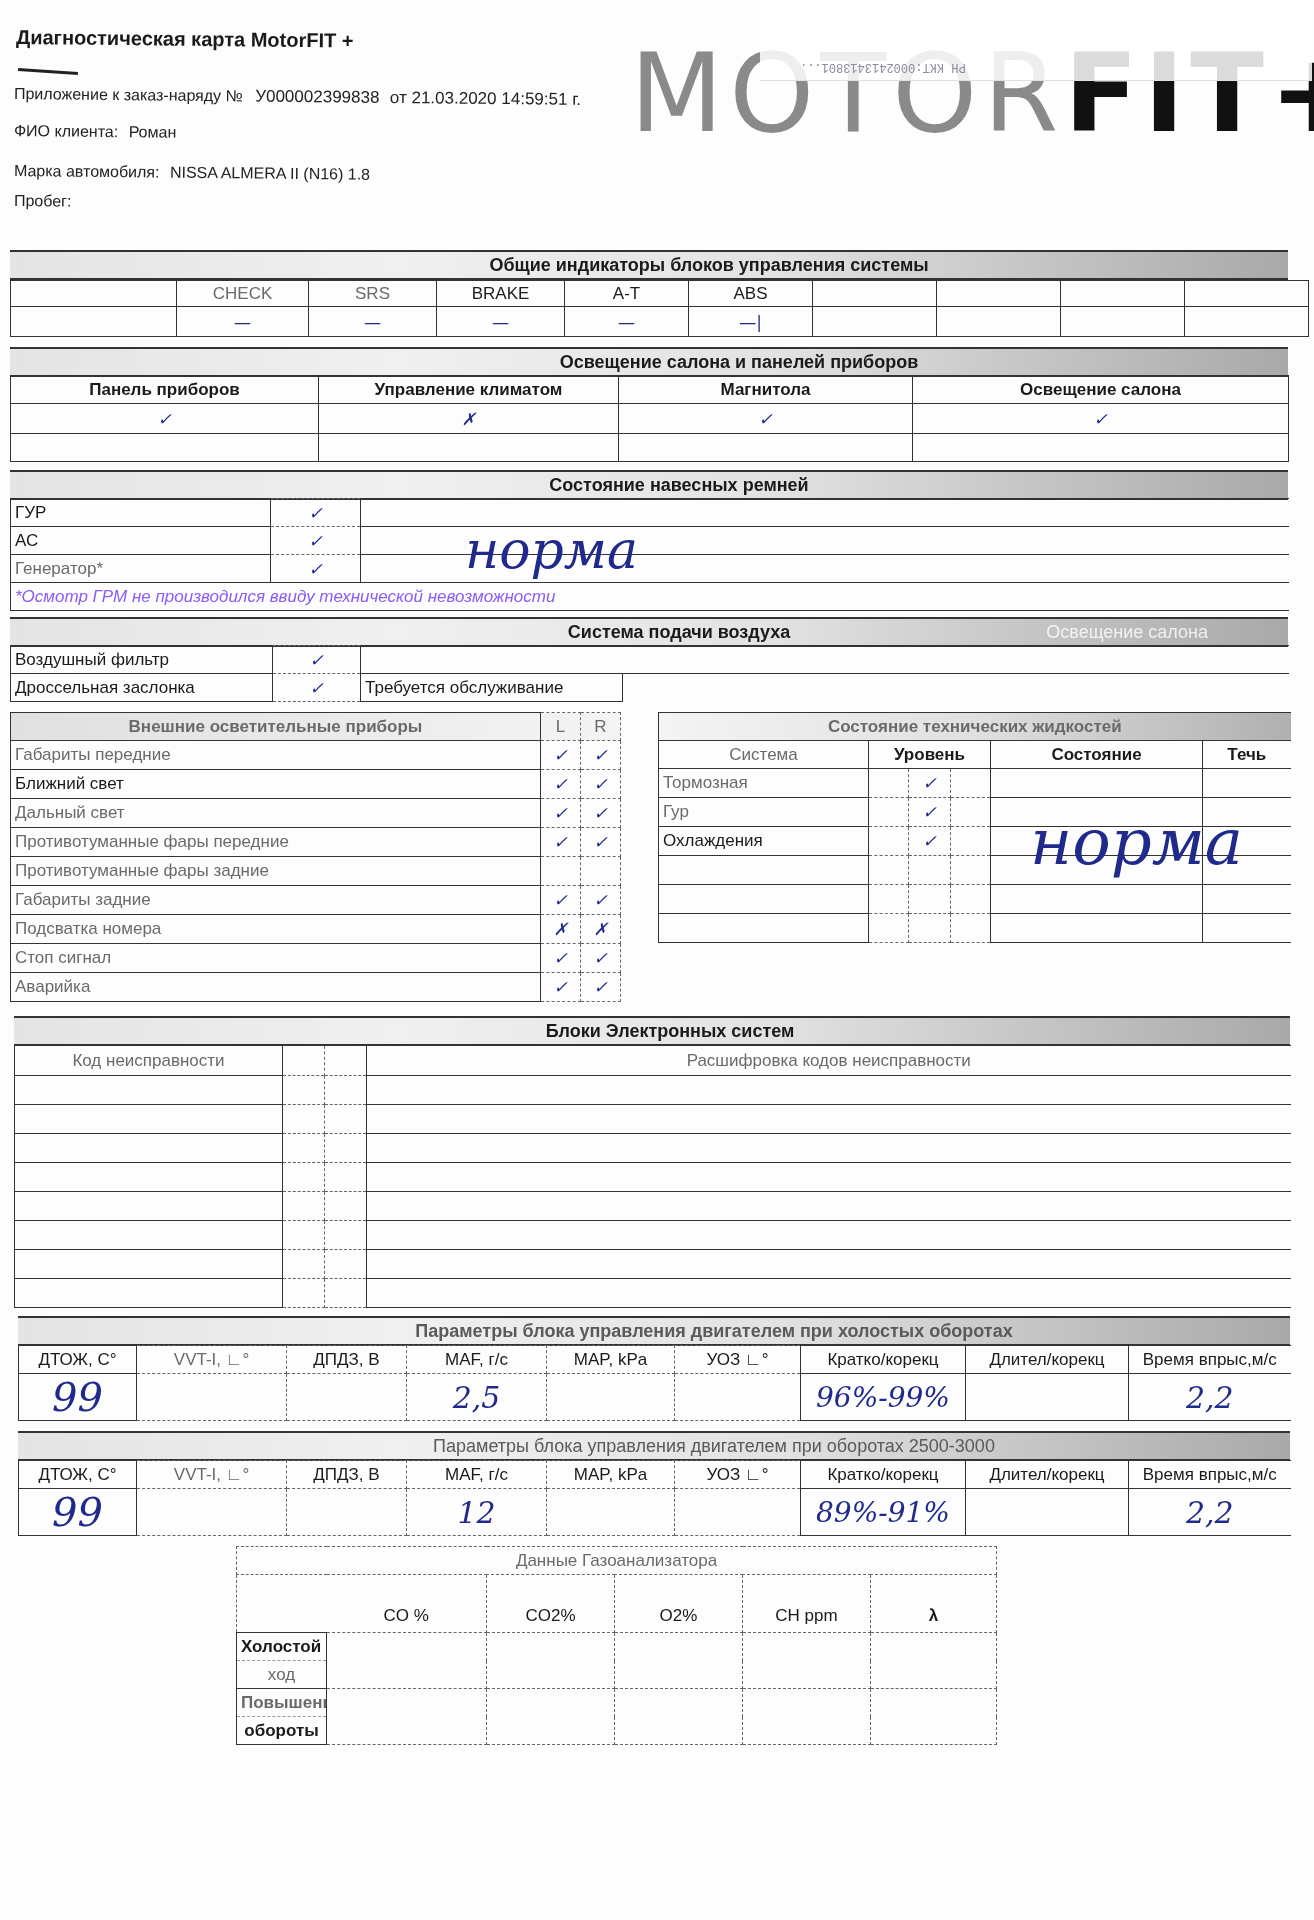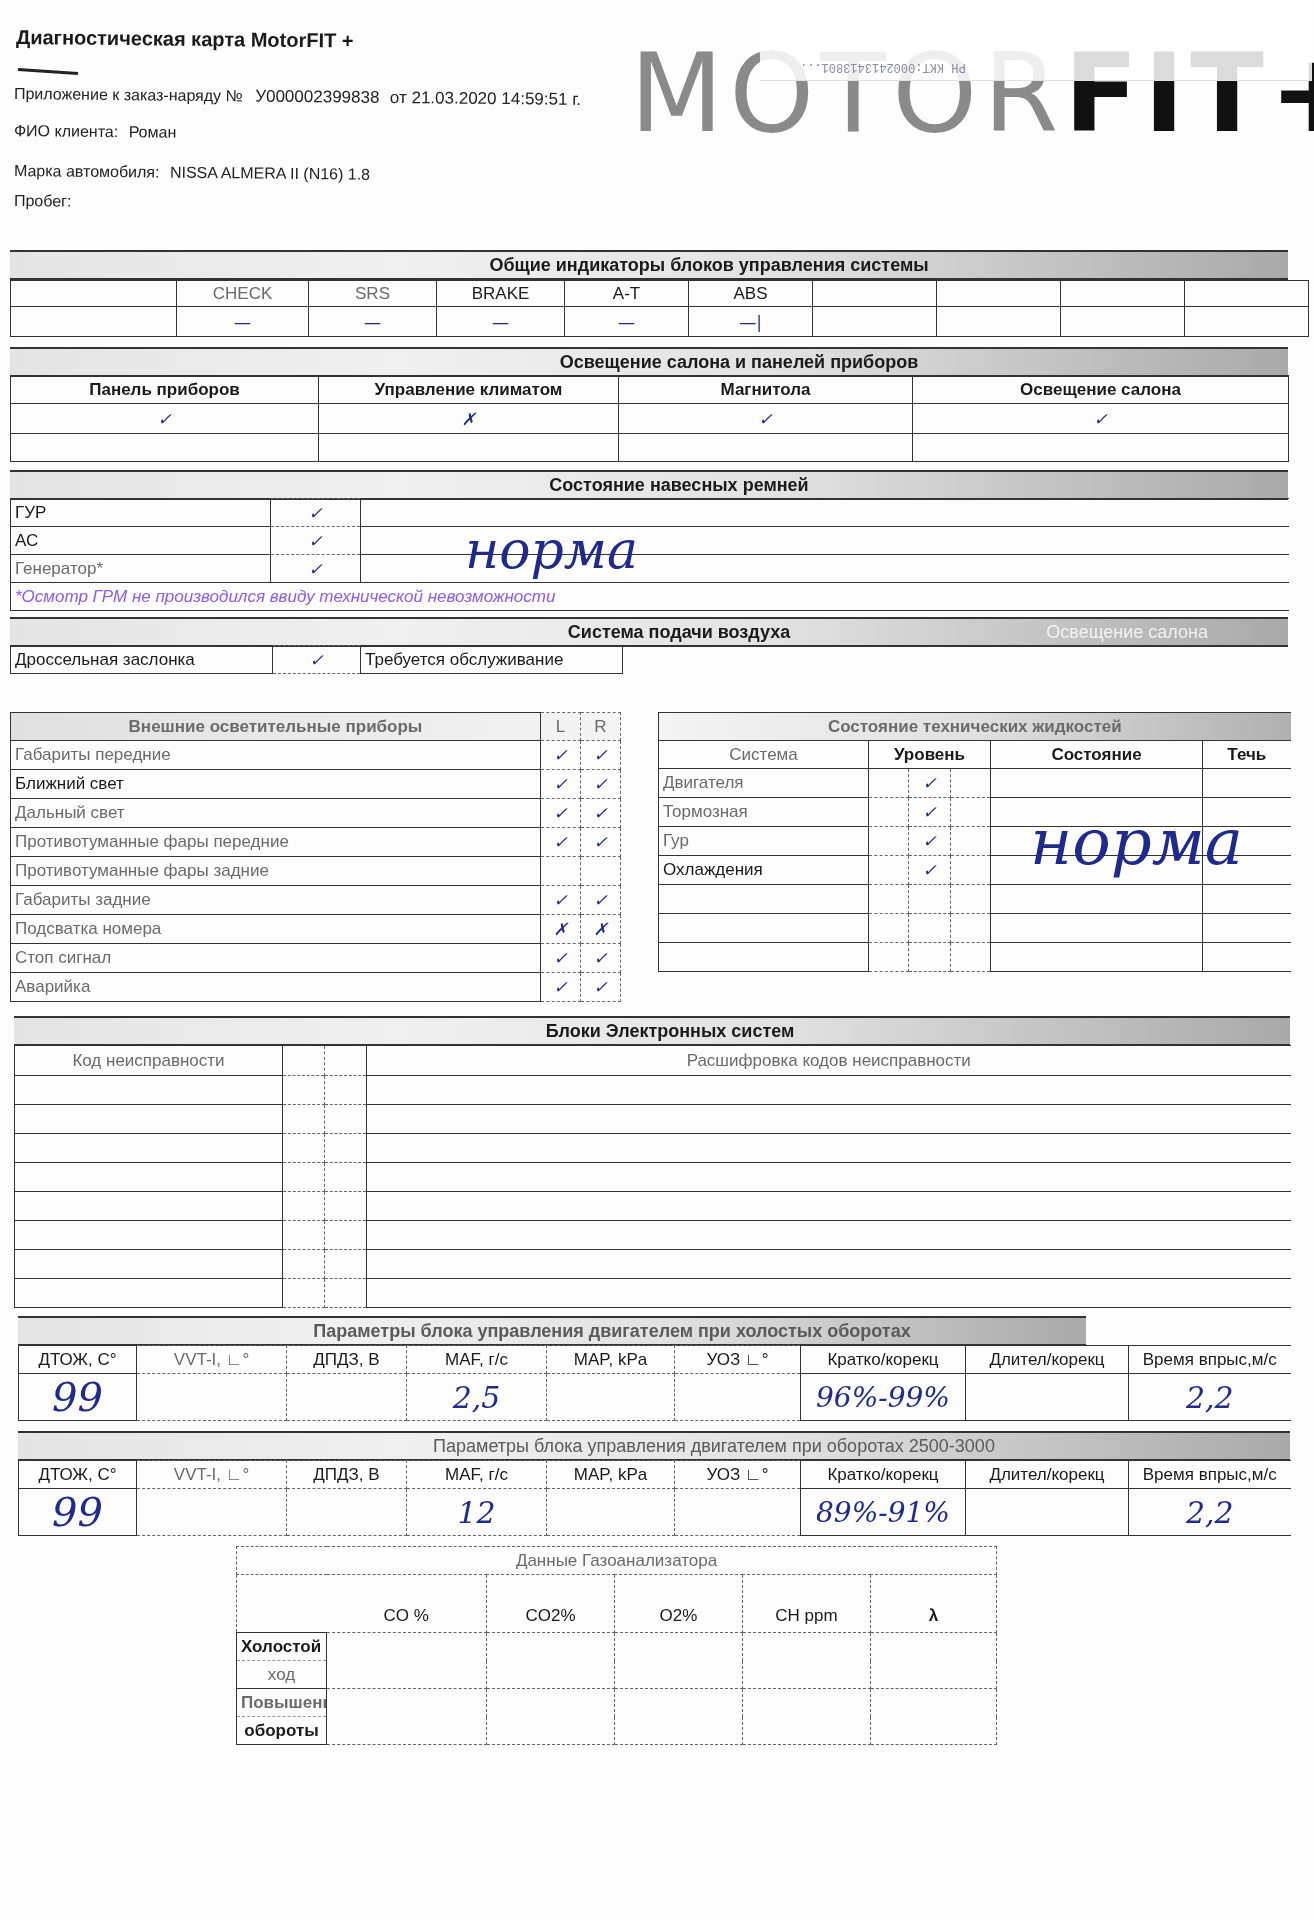--- a/index.html
+++ b/index.html
@@ -161,20 +161,25 @@
   <span style="position:absolute;right:80px;color:#fff;font-weight:normal;opacity:.8;">Освещение салона</span>
 </div>
 <table class="grid" style="left:10px;top:645px;width:1278px;">
   <colgroup>
       <col style="width:262px">
       <col style="width:88px">
       <col style="width:262px">
       <col style="width:666px">
     </colgroup>
   <tbody>
+      <tr style="height:28px">
+    <td>Воздушный фильтр</td>
+    <td class="mark dash">✓</td>
+    <td colspan="2" style="border-right:none;"></td>
+  </tr>
   <tr style="height:28px">
     <td>Дроссельная заслонка</td>
     <td class="mark dash">✓</td>
     <td>Требуется обслуживание</td>
     <td style="border:none;"></td>
   </tr>
 </tbody>
   </table>
 
 <table class="grid" style="left:10px;top:712px;width:610px;">
@@ -250,28 +255,20 @@
       <tr style="height:28px;background:linear-gradient(90deg,#f4f4f4,#e0e0e0,#b0b0b0);">
     <td colspan="6" class="c b faint" style="border-right:none;">Состояние технических жидкостей</td>
   </tr>
   <tr style="height:28px">
     <td class="c faint">Система</td>
     <td colspan="3" class="c b">Уровень</td>
     <td class="c b">Состояние</td>
     <td class="c b" style="border-right:none;">Течь</td>
   </tr>
   <tr style="height:29px">
-        <td class="faint">Двигателя</td>
-        <td class="dash"></td>
-        <td class="mark dash">✓</td>
-        <td class="dash"></td>
-        <td></td>
-        <td style="border-right:none;"></td>
-      </tr>
-  <tr style="height:29px">
         <td class="faint">Тормозная</td>
         <td class="dash"></td>
         <td class="mark dash">✓</td>
         <td class="dash"></td>
         <td></td>
         <td style="border-right:none;"></td>
       </tr>
   <tr style="height:29px">
         <td class="faint">Гур</td>
         <td class="dash"></td>
@@ -375,21 +372,21 @@
       </tr>
   <tr style="height:29px">
         <td></td>
         <td class="dash"></td>
         <td class="dash"></td>
         <td style="border-right:none;"></td>
       </tr>
 </tbody>
   </table>
 
-<div class="band faded" style="left:18px;top:1316px;width:1068px;padding-left:120px;">Параметры блока управления двигателем при холостых оборотах</div>
+<div class="band faded" style="left:18px;top:1316px;width:1272px;padding-left:120px;">Параметры блока управления двигателем при холостых оборотах</div>
 <table class="grid" style="left:18px;top:1345px;width:1272px;">
   <colgroup>
       <col style="width:118px">
       <col style="width:150px">
       <col style="width:120px">
       <col style="width:140px">
       <col style="width:128px">
       <col style="width:126px">
       <col style="width:165px">
       <col style="width:163px">

